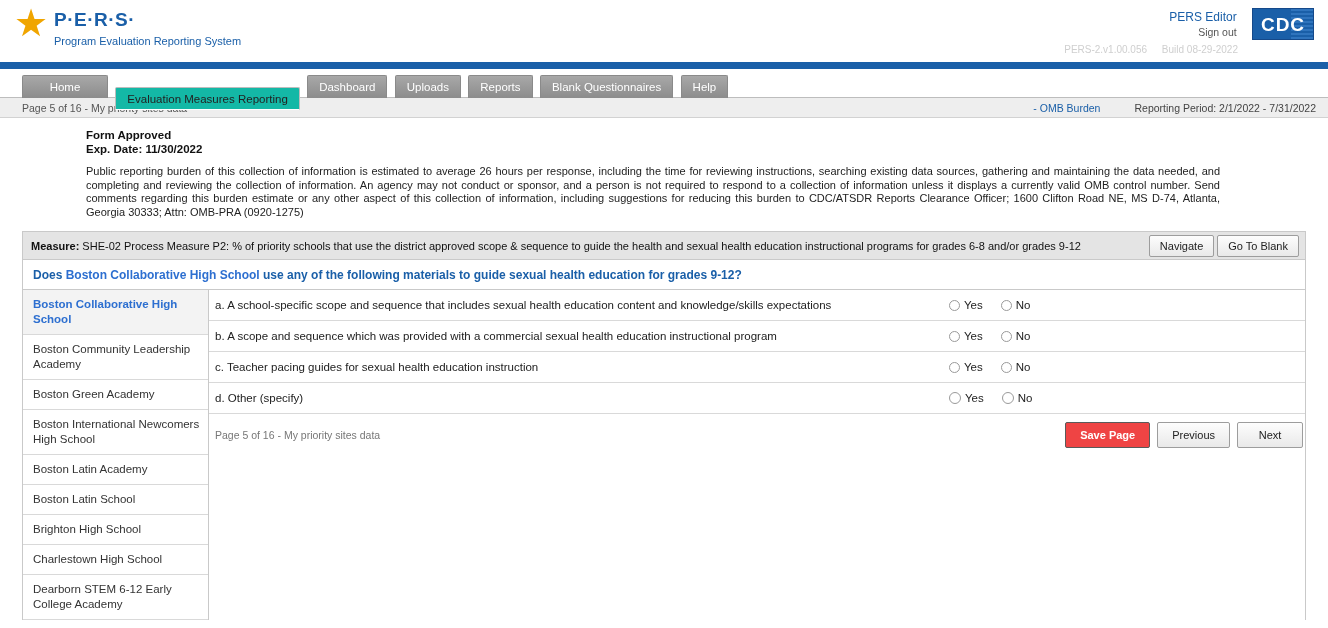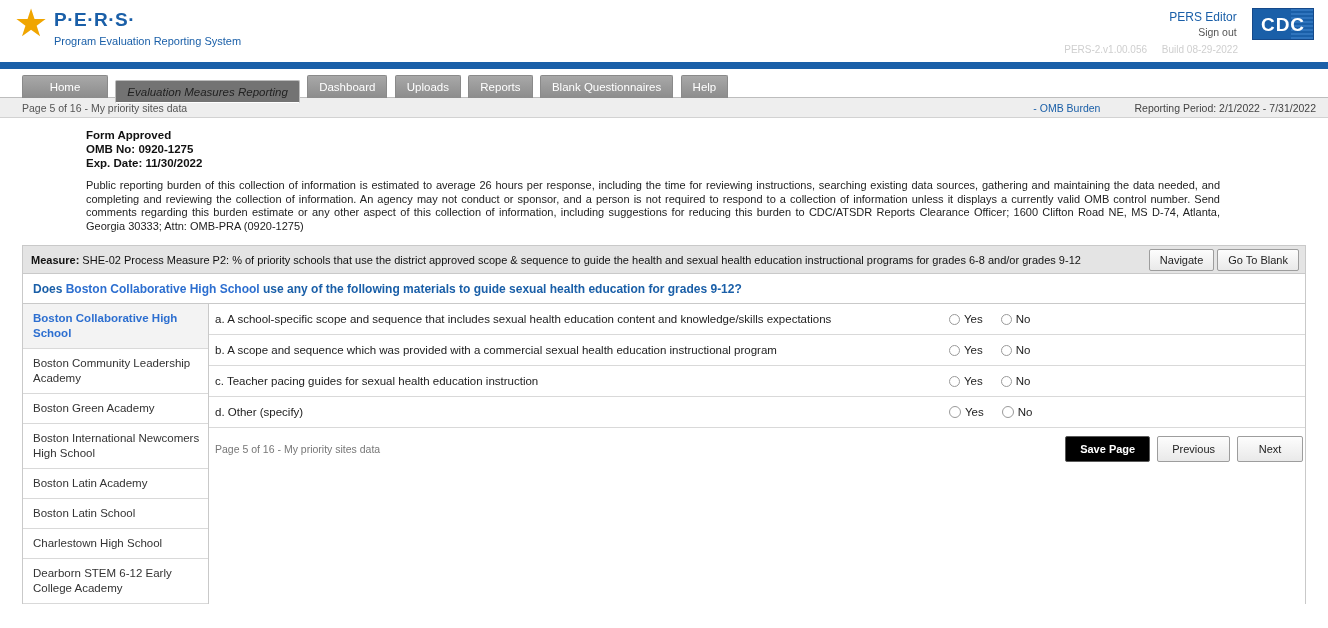--- a/index.html
+++ b/index.html
@@ -109,27 +109,26 @@
     color: #ffffff;
     background: linear-gradient(to bottom, #a8a8a8, #8c8c8c);
     border: 1px solid #8a8a8a;
     border-bottom: none;
     border-radius: 2px 2px 0 0;
     text-align: center;
     cursor: pointer;
     vertical-align: bottom;
   }
   .tab.active {
-    background: #737373;
+    background: #14b8a6;
     color: #222;
     border: 1px solid #bdbdbd;
     border-bottom: 1px solid #ffffff;
-    position: relative; top: 5px;
+    position: relative; top: 12px;
     font-weight: normal;
-    font-style: italic;
   }
   .tab.home { min-width: 86px; }
 
   
   .subbar {
     height: 20px;
     background: #eeeeee;
     border-bottom: 1px solid #d2d2d2;
     font-size: 10.5px;
     color: #555;
@@ -263,21 +262,21 @@
   .radio .dot {
     width: 11px; height: 11px;
     border: 1px solid #9a9a9a;
     border-radius: 50%;
     background: #fff;
     display: inline-block;
   }
   .radio.big .dot { width: 12px; height: 12px; }
   .footer-btns { display: flex; gap: 7px; }
   .btn-dark {
-    background: #000000;
+    background: #ef4444;
     color: #fff;
     border: 1px solid #5a5a5a;
     border-radius: 2px;
     font-size: 11px;
     padding: 6px 14px;
     cursor: pointer;
     font-weight: bold;
   }
   .btn-wide { min-width: 66px; text-align: center; }
 </style>
@@ -323,21 +322,20 @@
   <div class="left">Page 5 of 16 - My priority sites data</div>
   <div class="right">
     <a class="omb-link" href="#">- OMB Burden</a>
     <div class="period">Reporting Period: 2/1/2022 - 7/31/2022</div>
   </div>
 </div>
 
 <div class="omb-block">
   <div class="omb-approved">
     <div>Form Approved</div>
-    <div>OMB No: 0920-1275</div>
     <div>Exp. Date: 11/30/2022</div>
   </div>
   <div class="omb-text">Public reporting burden of this collection of information is estimated to average 26 hours per response, including the time for reviewing instructions, searching existing data sources, gathering and maintaining the data needed, and completing and reviewing the collection of information. An agency may not conduct or sponsor, and a person is not required to respond to a collection of information unless it displays a currently valid OMB control number. Send comments regarding this burden estimate or any other aspect of this collection of information, including suggestions for reducing this burden to CDC/ATSDR Reports Clearance Officer; 1600 Clifton Road NE, MS D-74, Atlanta, Georgia 30333; Attn: OMB-PRA (0920-1275)</div>
 </div>
 
 <div class="measure-bar">
   <div class="measure-text">
     <b>Measure:</b>
     <span>SHE-02 Process Measure P2: % of priority schools that use the district approved scope &amp; sequence to guide the health and sexual health education instructional programs for grades 6-8 and/or grades 9-12</span>
   </div>
@@ -352,20 +350,21 @@
 </div>
 
 <div class="content">
   <div class="sidebar">
     <div class="site-item selected">Boston Collaborative High School</div>
     <div class="site-item">Boston Community Leadership Academy</div>
     <div class="site-item">Boston Green Academy</div>
     <div class="site-item">Boston International Newcomers High School</div>
     <div class="site-item">Boston Latin Academy</div>
     <div class="site-item">Boston Latin School</div>
+    <div class="site-item">Brighton High School</div>
     <div class="site-item">Charlestown High School</div>
     <div class="site-item">Dearborn STEM 6-12 Early College Academy</div>
 
   </div>
 
   <div class="qpanel">
     <div class="qrow">
       <div class="qtext">a. A school-specific scope and sequence that includes sexual health education content and knowledge/skills expectations</div>
       <div class="qopts">
         <label class="radio">

